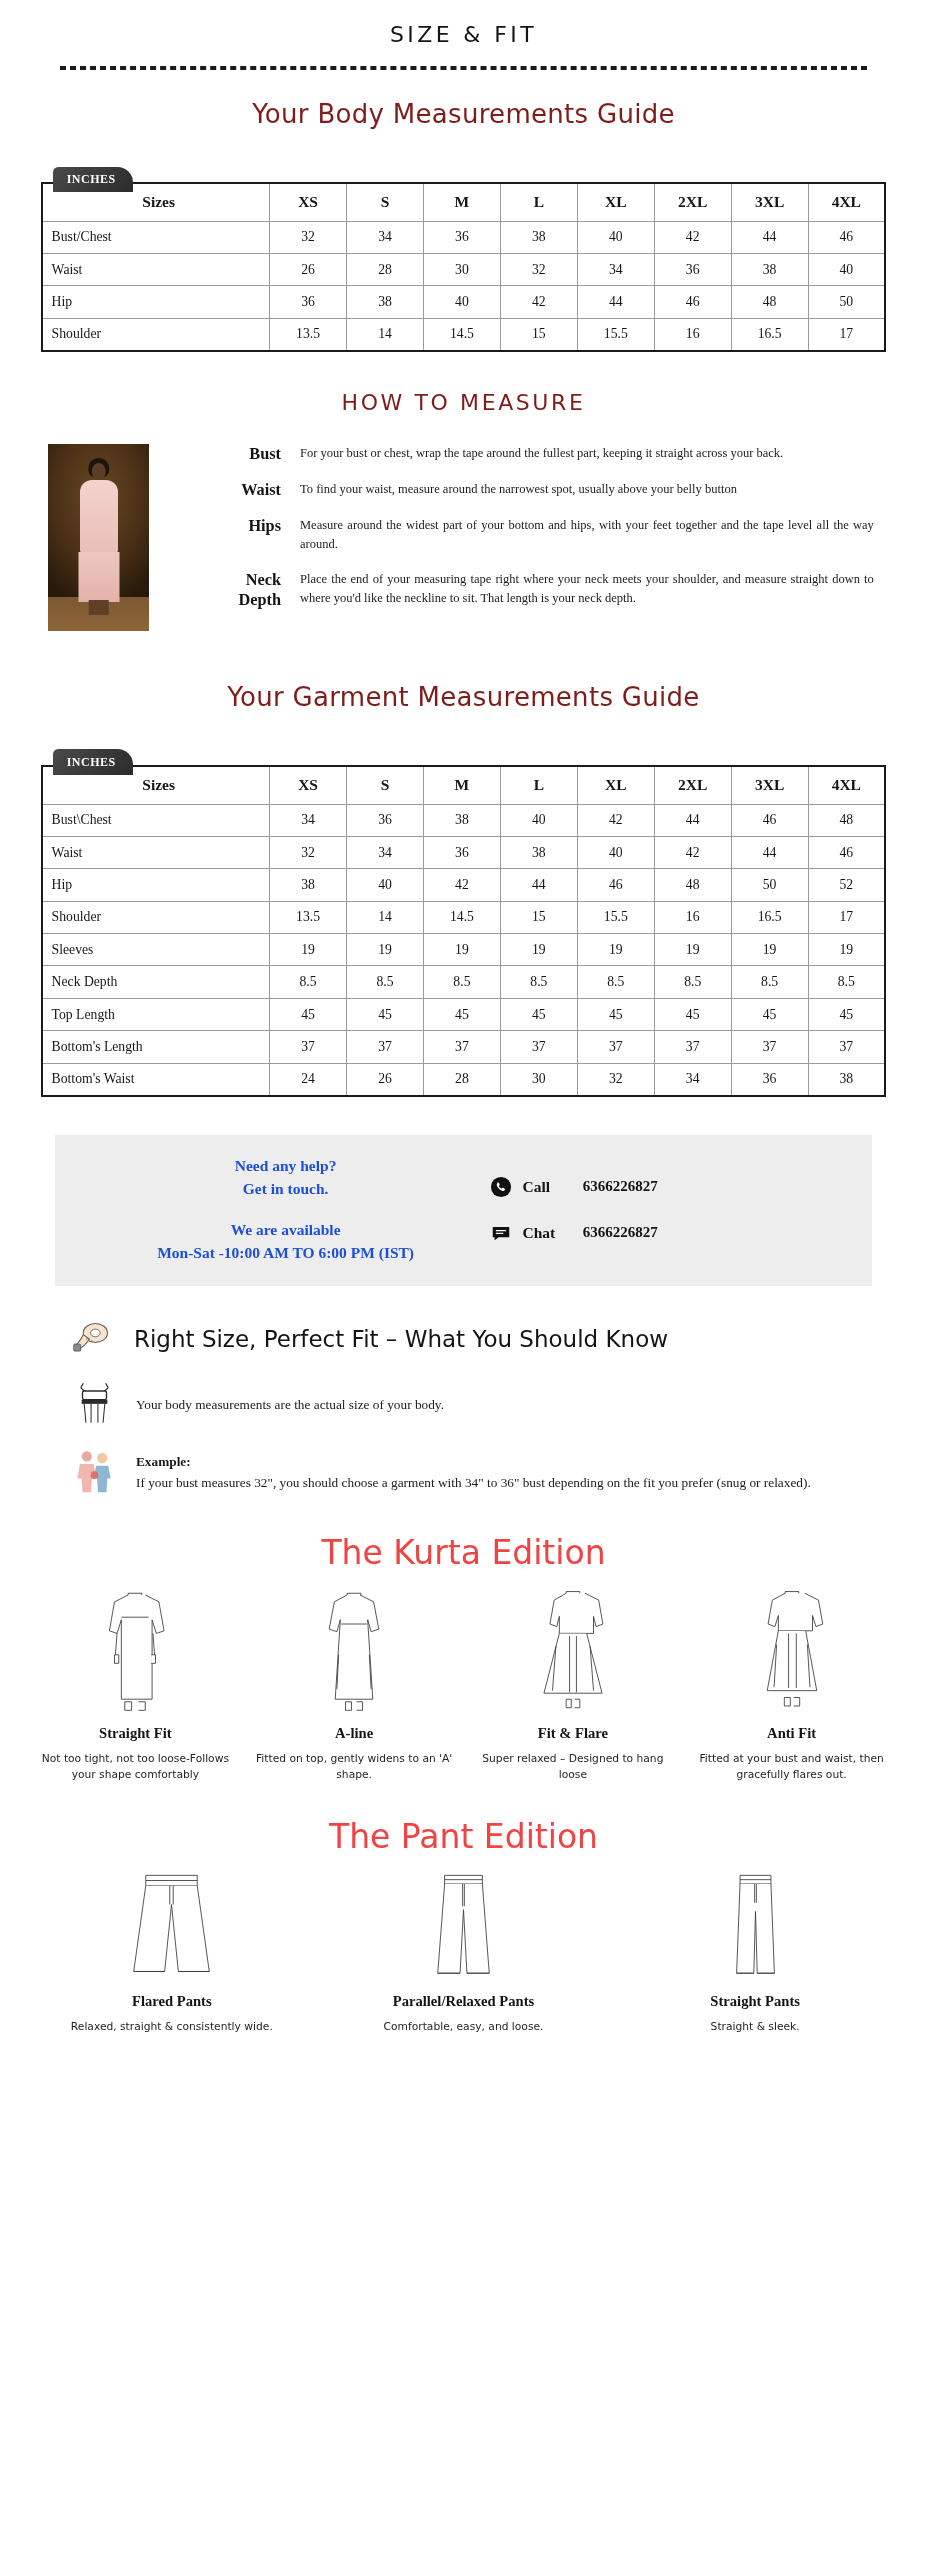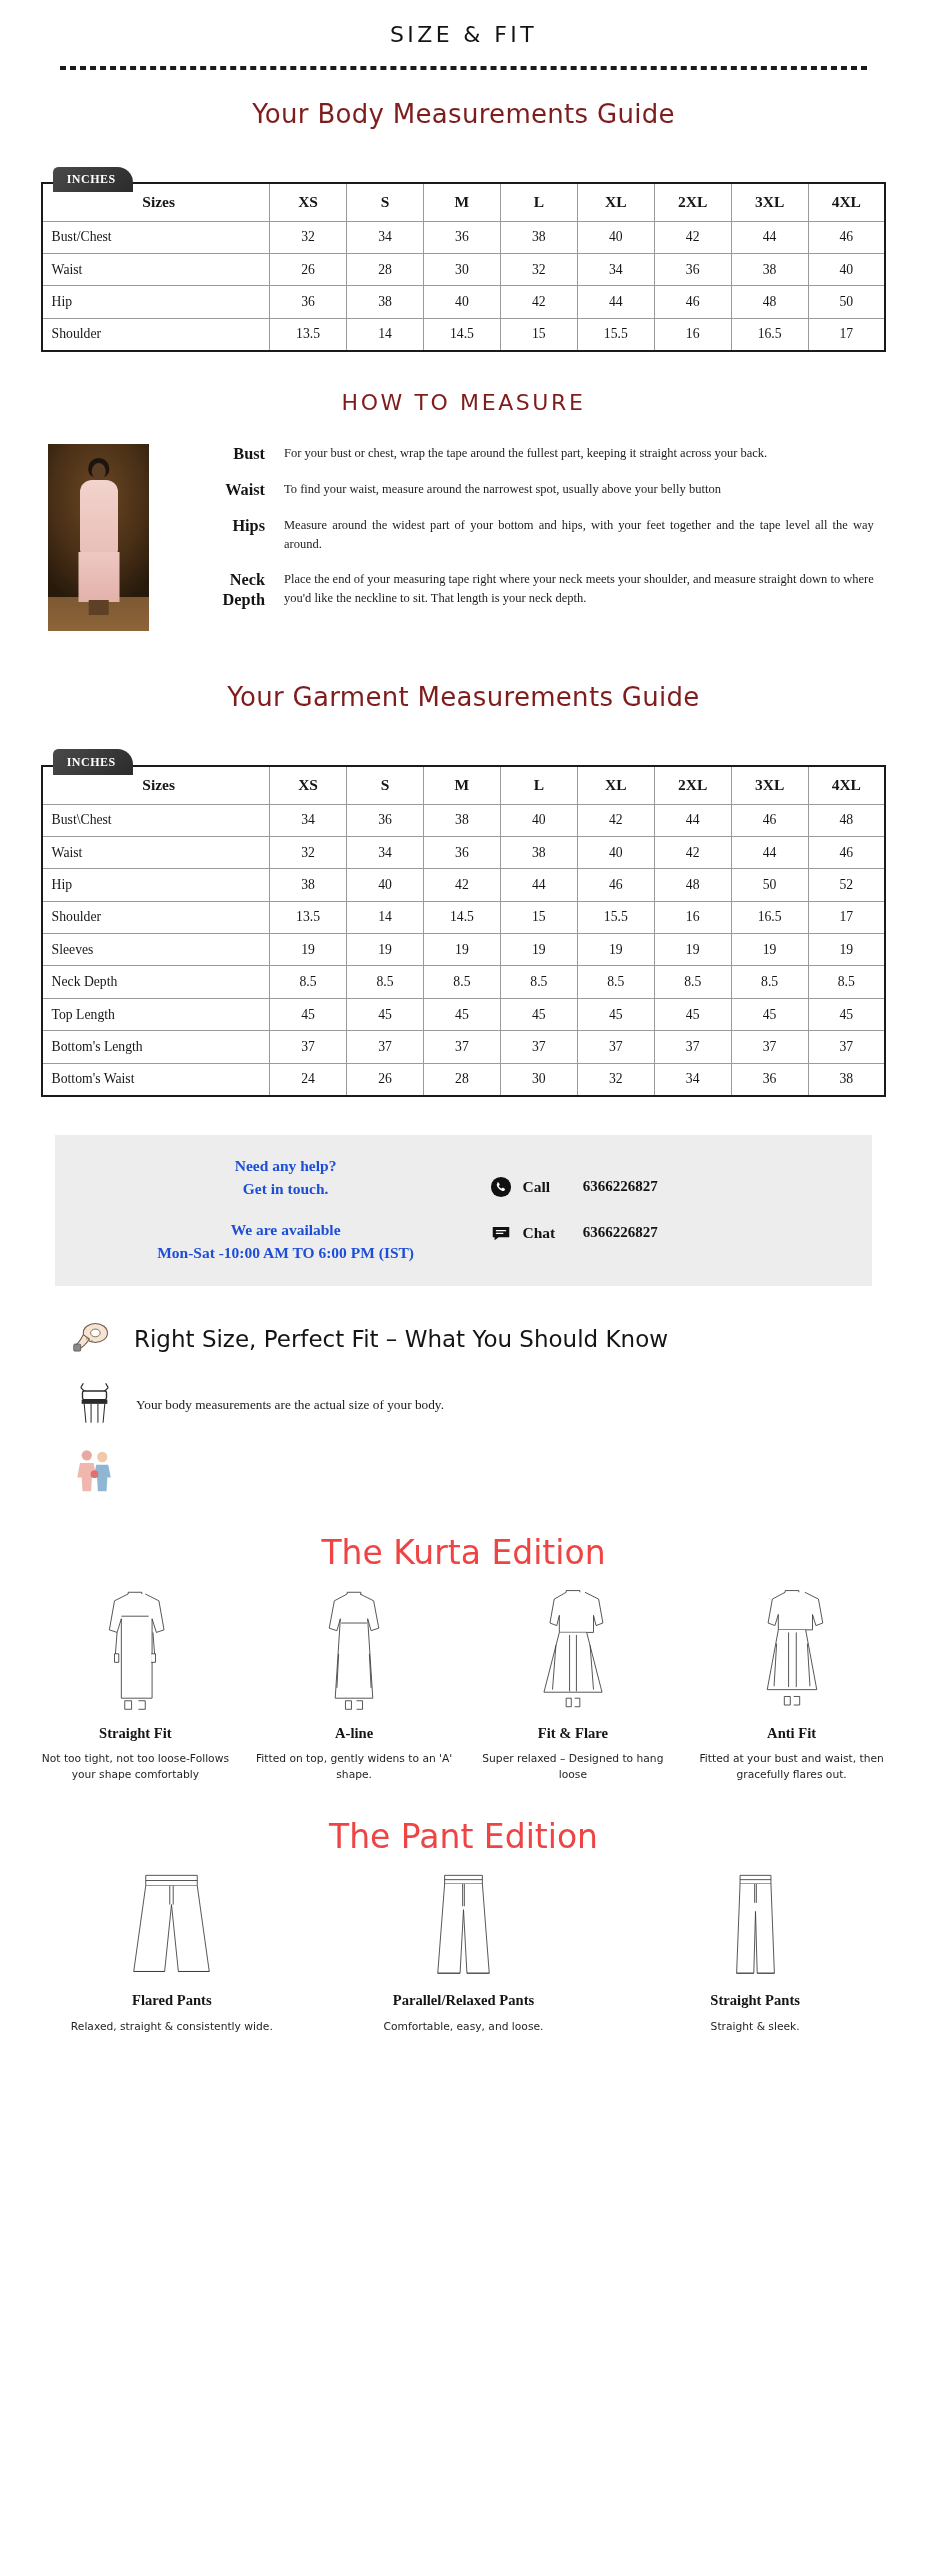--- a/index.html
+++ b/index.html
@@ -142,21 +142,21 @@
     padding-left: 8.6px;
     width: 27%;
   }
   table.size-table th:first-child { text-align: center; }
   table.size-table tr:last-child td { border-bottom: none; }
 
   
   .measure-block {
     display: flex;
     align-items: flex-start;
-    gap: 6px;
+    gap: 22px;
     padding: 13.7px 48px 22px 48px;
   }
   .measure-photo {
     width: 101px;
     height: 187px;
     flex: 0 0 101px;
     position: relative;
     overflow: hidden;
     background: radial-gradient(ellipse 75% 60% at 50% 28%, #6b4722 0%, #4a3017 58%, #281a0b 100%);
   }
@@ -599,20 +599,21 @@
       <div class="info-row">
         <span class="info-ico">
           <svg width="45" height="48" viewBox="0 0 52 56">
             <circle cx="17" cy="12" r="6" fill="#e8a9a0"></circle>
             <path d="M9 21h16l3 17h-5l-1 16h-10l-1-16H6z" fill="#efb7ae"></path>
             <circle cx="35" cy="14" r="6" fill="#f0c9a6"></circle>
             <path d="M28 23h14l3 15h-4l-1 16h-10l-1-16h-4z" fill="#8fb7d4"></path>
             <circle cx="26" cy="34" r="4.5" fill="#e06f6f"></circle>
           </svg>
         </span>
+        <span class="info-text"><b>Example:</b><br>If your bust measures 32", you should choose a garment with 34" to 36" bust depending on the fit you prefer (snug or relaxed).</span>
       </div>
     </div>
 
   <div class="edition-title">The Kurta Edition</div>
   <div class="edition-grid four" id="kurta-grid">
       <div class="ed-item">
         <div class="ed-fig ">
           <svg width="82" height="129" viewBox="0 0 96 150">
             <g stroke="#3a3a3a" stroke-width="1" fill="#fff">
               <path d="M40 8h16v6h-16z"></path>

